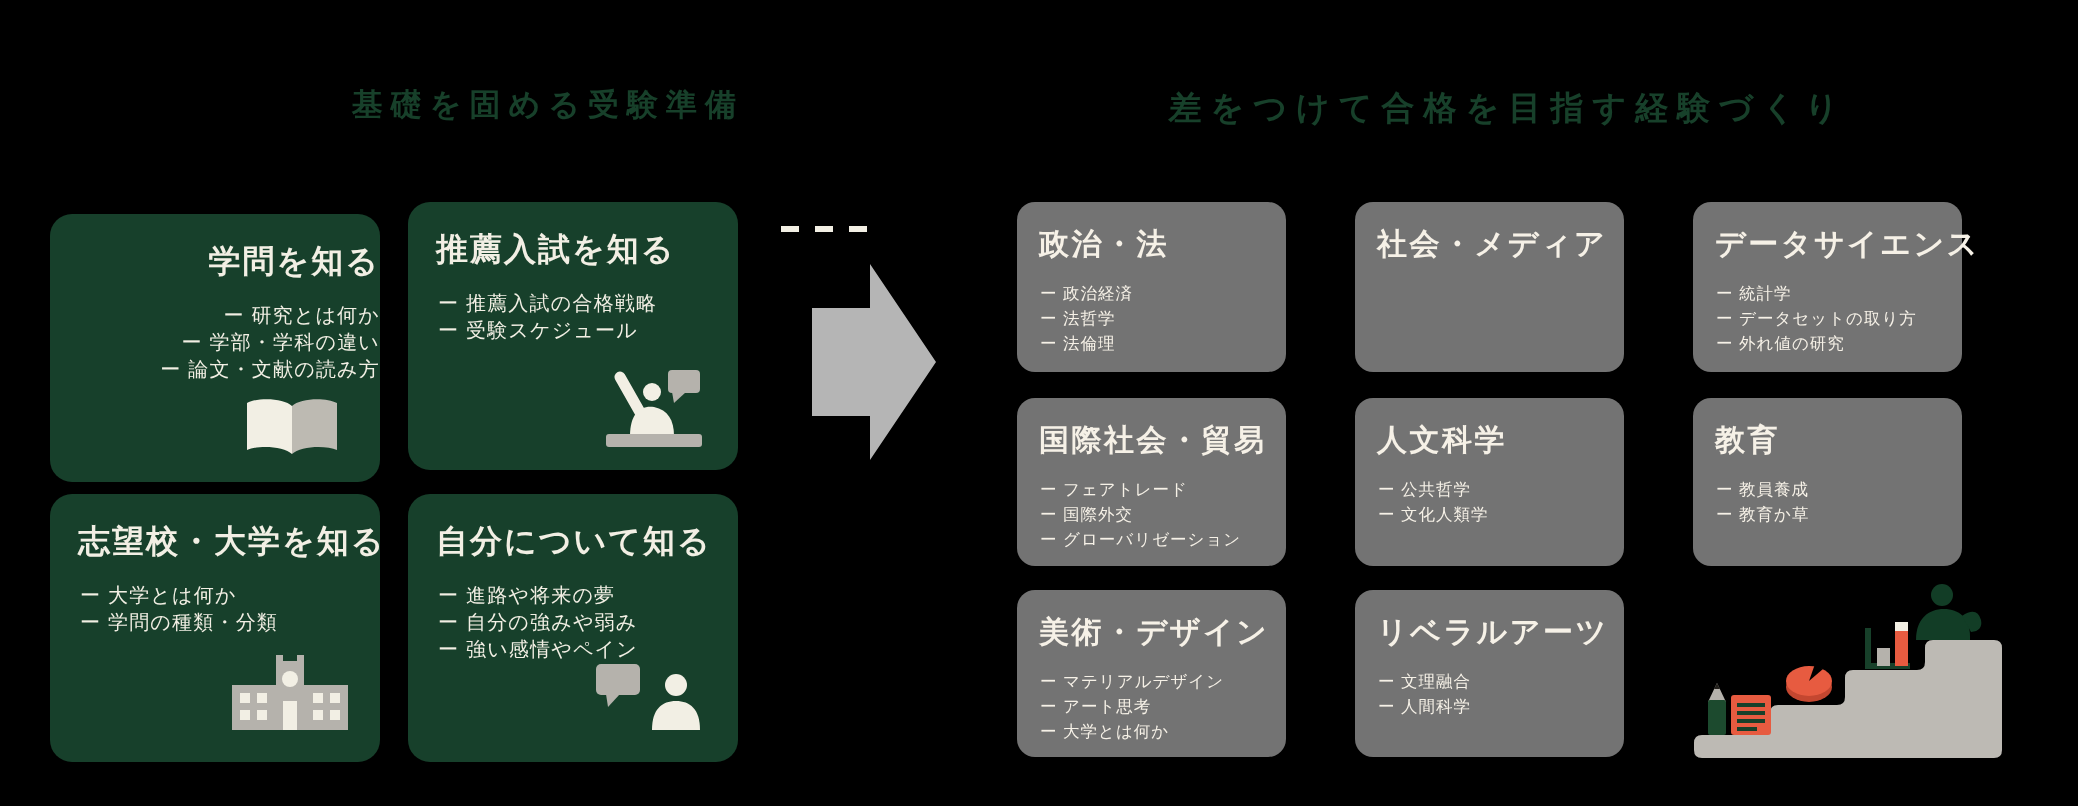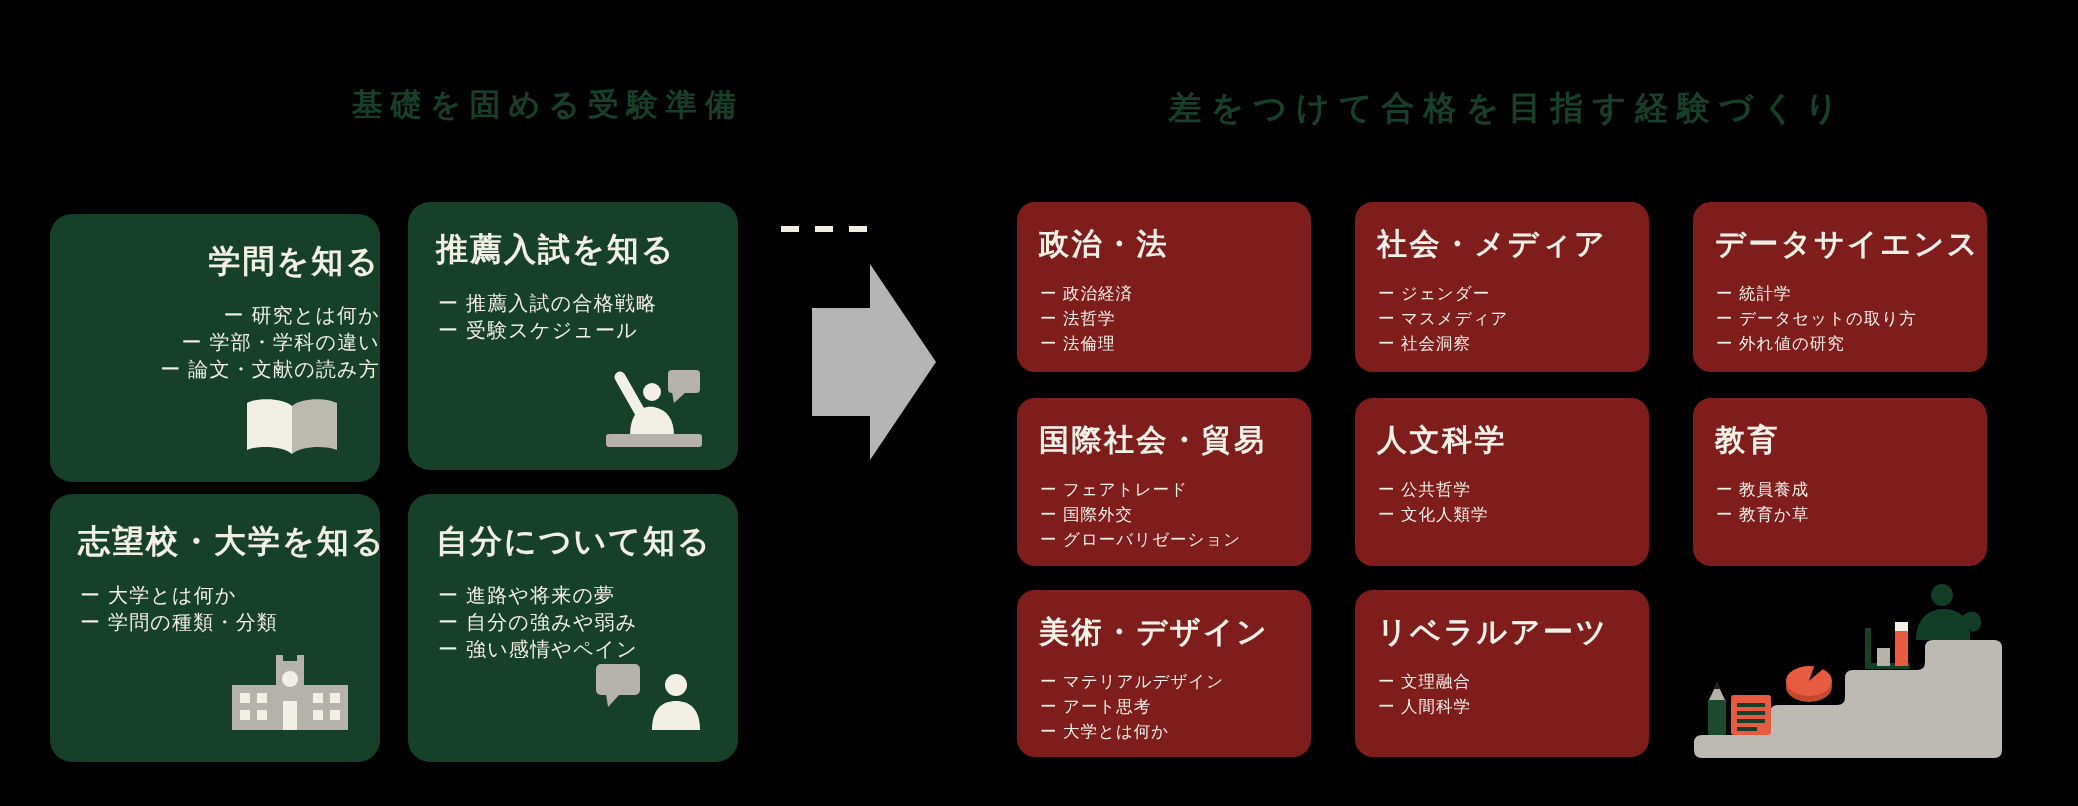--- a/index.html
+++ b/index.html
@@ -16,21 +16,21 @@
 
   .gcard{
     position:absolute;width:330px;height:268px;background:#17402b;
     border-radius:22px;color:#f2efe4;
   }
   .gcard .title{margin:26px 0 0 28px;font-size:32px;font-weight:700;letter-spacing:2px;white-space:nowrap;}
   .gcard ul{list-style:none;margin:18px 0 0 30px;padding:0;font-size:20px;letter-spacing:1.2px;line-height:1.36;font-weight:500;}
   .gcard .cicon{position:absolute;}
 
   .ocard{
-    position:absolute;width:294px;background:#7f1d1d;
+    position:absolute;width:269px;background:#737373;
     border-radius:18px;color:#f6f1e7;
   }
   .ocard .title{margin:22px 0 0 22px;font-size:30px;font-weight:700;letter-spacing:2.5px;white-space:nowrap;}
   .ocard ul{list-style:none;margin:16px 0 0 23px;padding:0;font-size:16.5px;letter-spacing:1px;line-height:1.5;font-weight:500;}
 
   .dashes{position:absolute;left:781px;top:226px;display:flex;gap:16px;}
   .dashes span{display:block;width:18px;height:6px;background:#f2efe4;}
 
   .arrow{position:absolute;left:812px;top:264px;}
   .stairs{position:absolute;left:1682px;top:580px;}
@@ -123,25 +123,20 @@
   <div class="ocard" style="left:1017px;top:202px;height:170px;">
     <div class="title">政治・法</div>
     <ul>
       <li>ー 政治経済</li>
       <li>ー 法哲学</li>
       <li>ー 法倫理</li>
     </ul>
   </div>
   <div class="ocard" style="left:1355px;top:202px;height:170px;">
     <div class="title">社会・メディア</div>
-    <ul>
-      <li>ー ジェンダー</li>
-      <li>ー マスメディア</li>
-      <li>ー 社会洞察</li>
-    </ul>
   </div>
   <div class="ocard" style="left:1693px;top:202px;height:170px;">
     <div class="title">データサイエンス</div>
     <ul>
       <li>ー 統計学</li>
       <li>ー データセットの取り方</li>
       <li>ー 外れ値の研究</li>
     </ul>
   </div>
 

